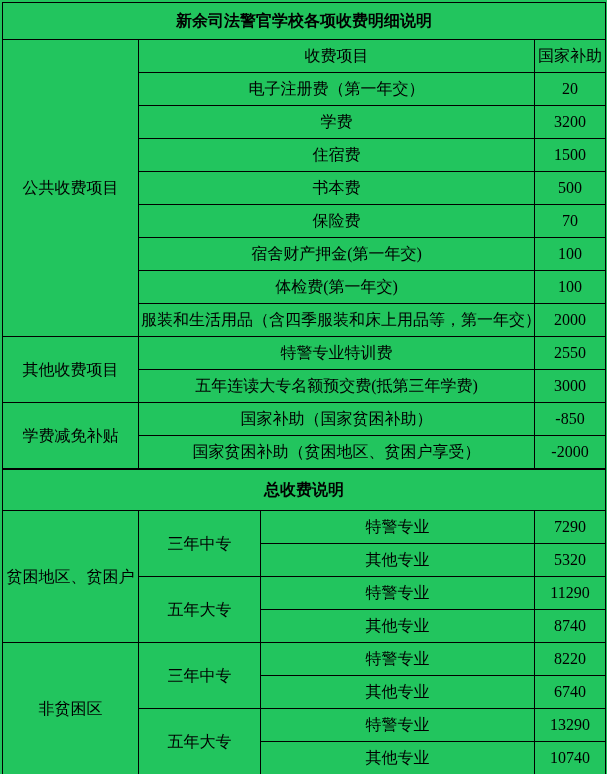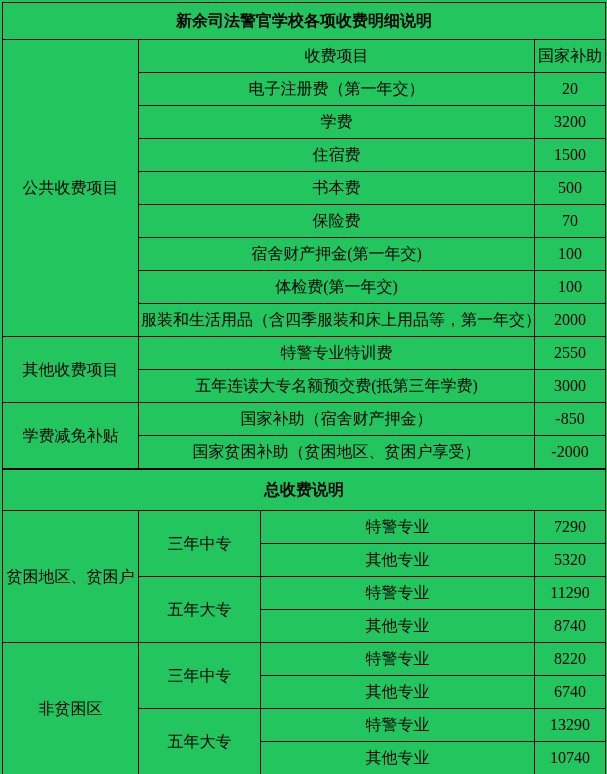--- a/index.html
+++ b/index.html
@@ -92,21 +92,21 @@
       <td rowspan="2">其他收费项目</td>
       <td class="item-cell">特警专业特训费</td>
       <td>2550</td>
     </tr>
     <tr class="r">
       <td class="item-cell">五年连读大专名额预交费(抵第三年学费)</td>
       <td>3000</td>
     </tr>
     <tr class="r">
       <td rowspan="2">学费减免补贴</td>
-      <td class="item-cell">国家补助（宿舍财产押金）</td>
+      <td class="item-cell">国家补助（国家贫困补助）</td>
       <td>-850</td>
     </tr>
     <tr class="r">
       <td class="item-cell">国家贫困补助（贫困地区、贫困户享受）</td>
       <td>-2000</td>
     </tr>
   </tbody>
     </table>
 
   <table>

